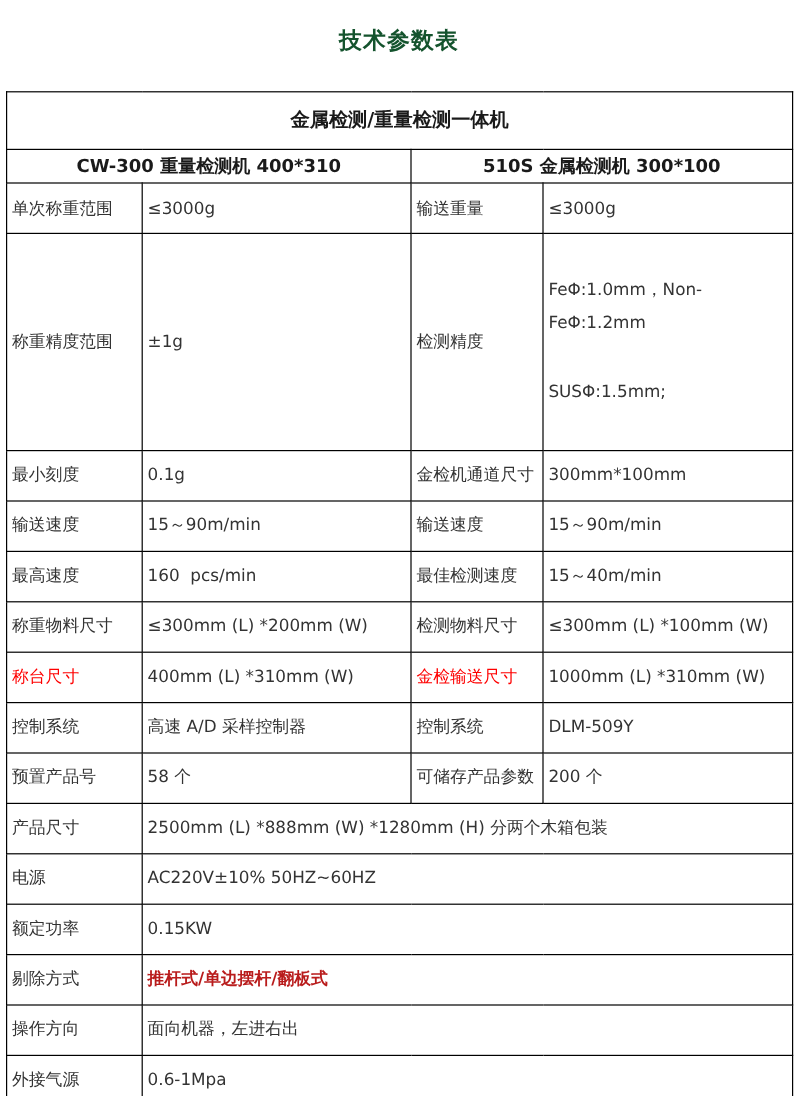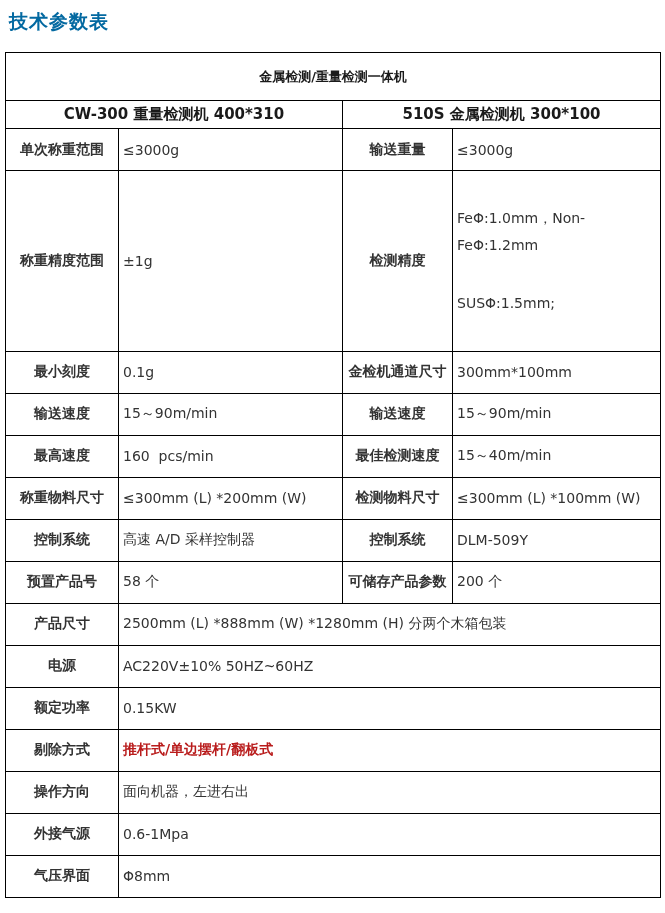--- a/index.html
+++ b/index.html
@@ -10,26 +10,27 @@
     font-family: "DejaVu Sans", "Liberation Sans", sans-serif;
     color: var(--txt);
   }
   .page {
     width: 665px;
     height: 913px;
     padding: 0 5px;
     background: #ffffff;
   }
   .doc-title {
-    margin: 4px;
+    margin: 16px;
     padding-top: 5px;
     height: 44px;
+    text-align: center;
     font-size: 19px;
     font-weight: bold;
-    color: #0369a1;
+    color: #14532d;
     letter-spacing: 1px;
   }
   table.spec {
     width: 655px;
     border-collapse: collapse;
     table-layout: fixed;
     font-size: 14px;
   }
   table.spec td {
     border: 1px solid var(--line);
@@ -42,33 +43,32 @@
   col.c4 { width: 208px; }
 
   tr.r-banner td  { height: 48px; }
   tr.r-heads td   { height: 28px; }
   tr.r-std td     { height: 42px; }
   tr.r-tall td    { height: 53px; }
 
   td.banner {
     text-align: center;
     font-weight: bold;
-    font-size: 13px;
+    font-size: 16px;
     color: #1a1a1a;
   }
   td.mhead {
     text-align: center;
     font-weight: bold;
     font-size: 15px;
     color: #1a1a1a;
   }
   td.label {
-    text-align: center;
-    color: var(--txt);
-    font-weight: bold;
+    text-align: left;
+    color: var(--txt);
   }
   td.label.red { color: var(--hl); }
   td.value {
     text-align: left;
     padding-left: 10px;
     white-space: pre-wrap;
     color: var(--txt);
   }
   td.value-center {
     text-align: left;
@@ -141,20 +141,26 @@
       <td class="value">15～40m/min</td>
     </tr>
 
     <tr class="r-std">
       <td class="label">称重物料尺寸</td>
       <td class="value">≤300mm (L) *200mm (W)</td>
       <td class="label">检测物料尺寸</td>
       <td class="value">≤300mm (L) *100mm (W)</td>
     </tr>
 
+    <tr class="r-std">
+      <td class="label red">称台尺寸</td>
+      <td class="value">400mm (L) *310mm (W)</td>
+      <td class="label red">金检输送尺寸</td>
+      <td class="value">1000mm (L) *310mm (W)</td>
+    </tr>
 
     <tr class="r-std">
       <td class="label">控制系统</td>
       <td class="value">高速 A/D 采样控制器</td>
       <td class="label">控制系统</td>
       <td class="value">DLM-509Y</td>
     </tr>
 
     <tr class="r-std">
       <td class="label">预置产品号</td>

